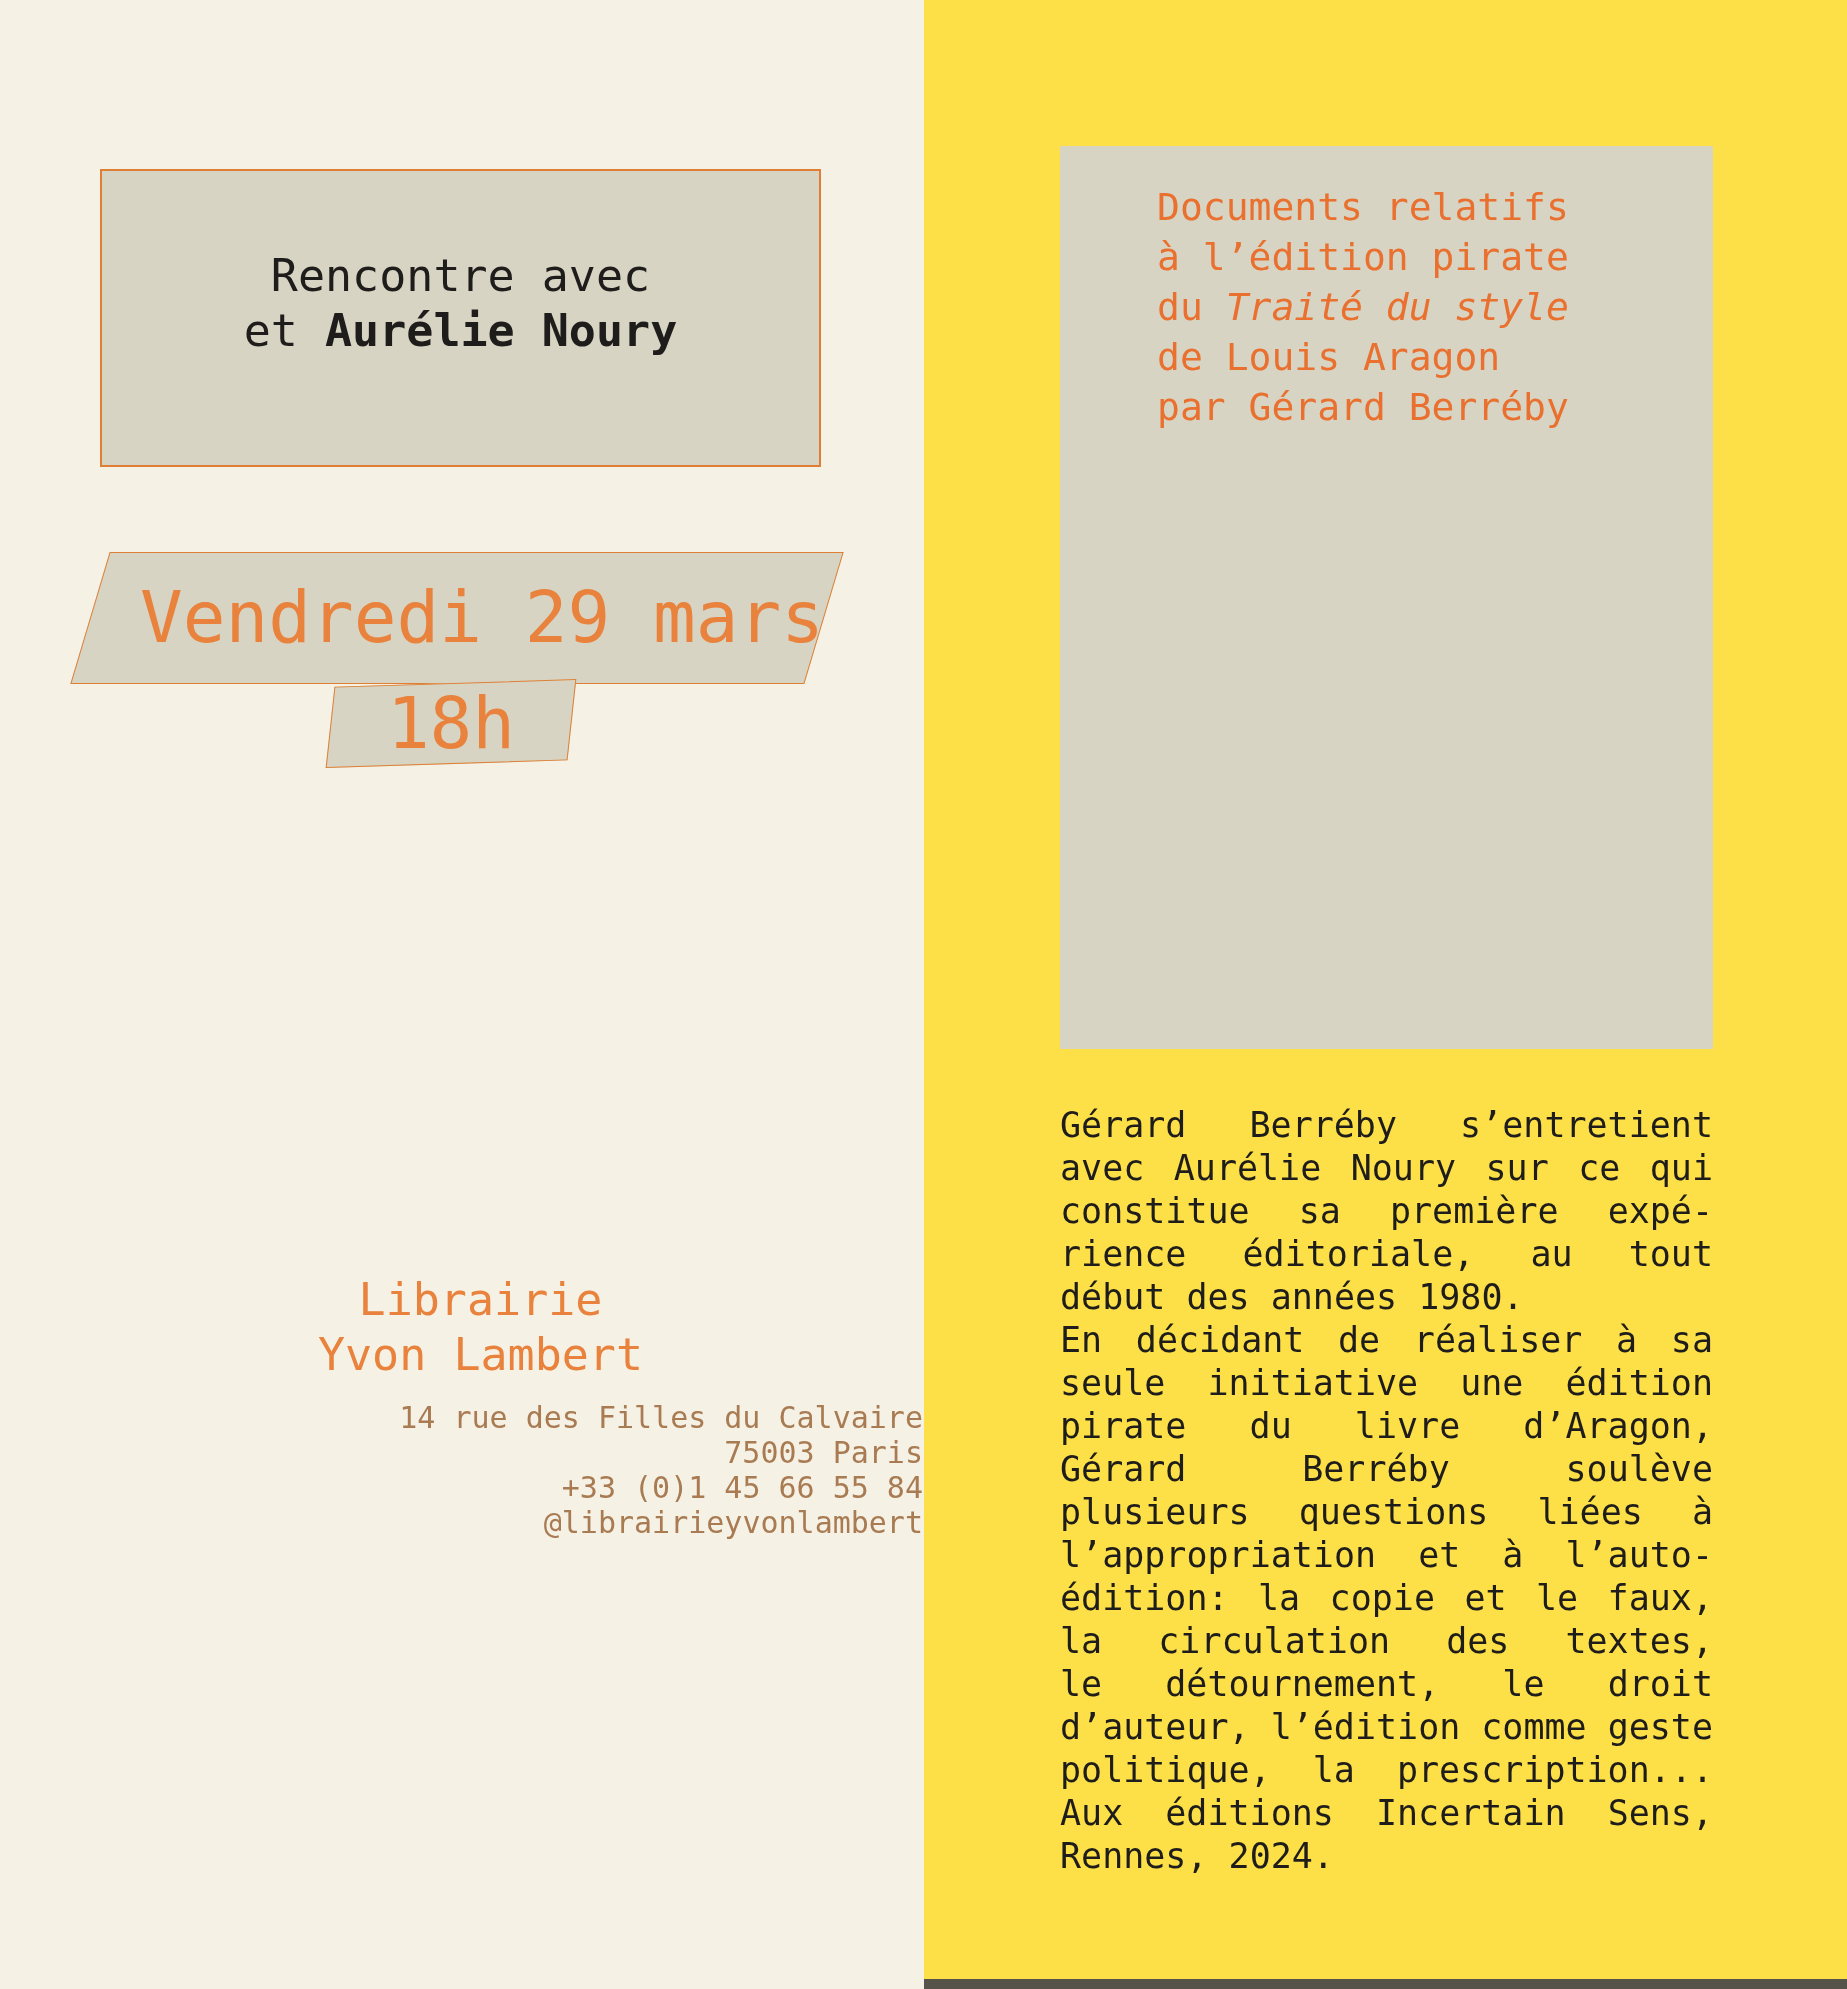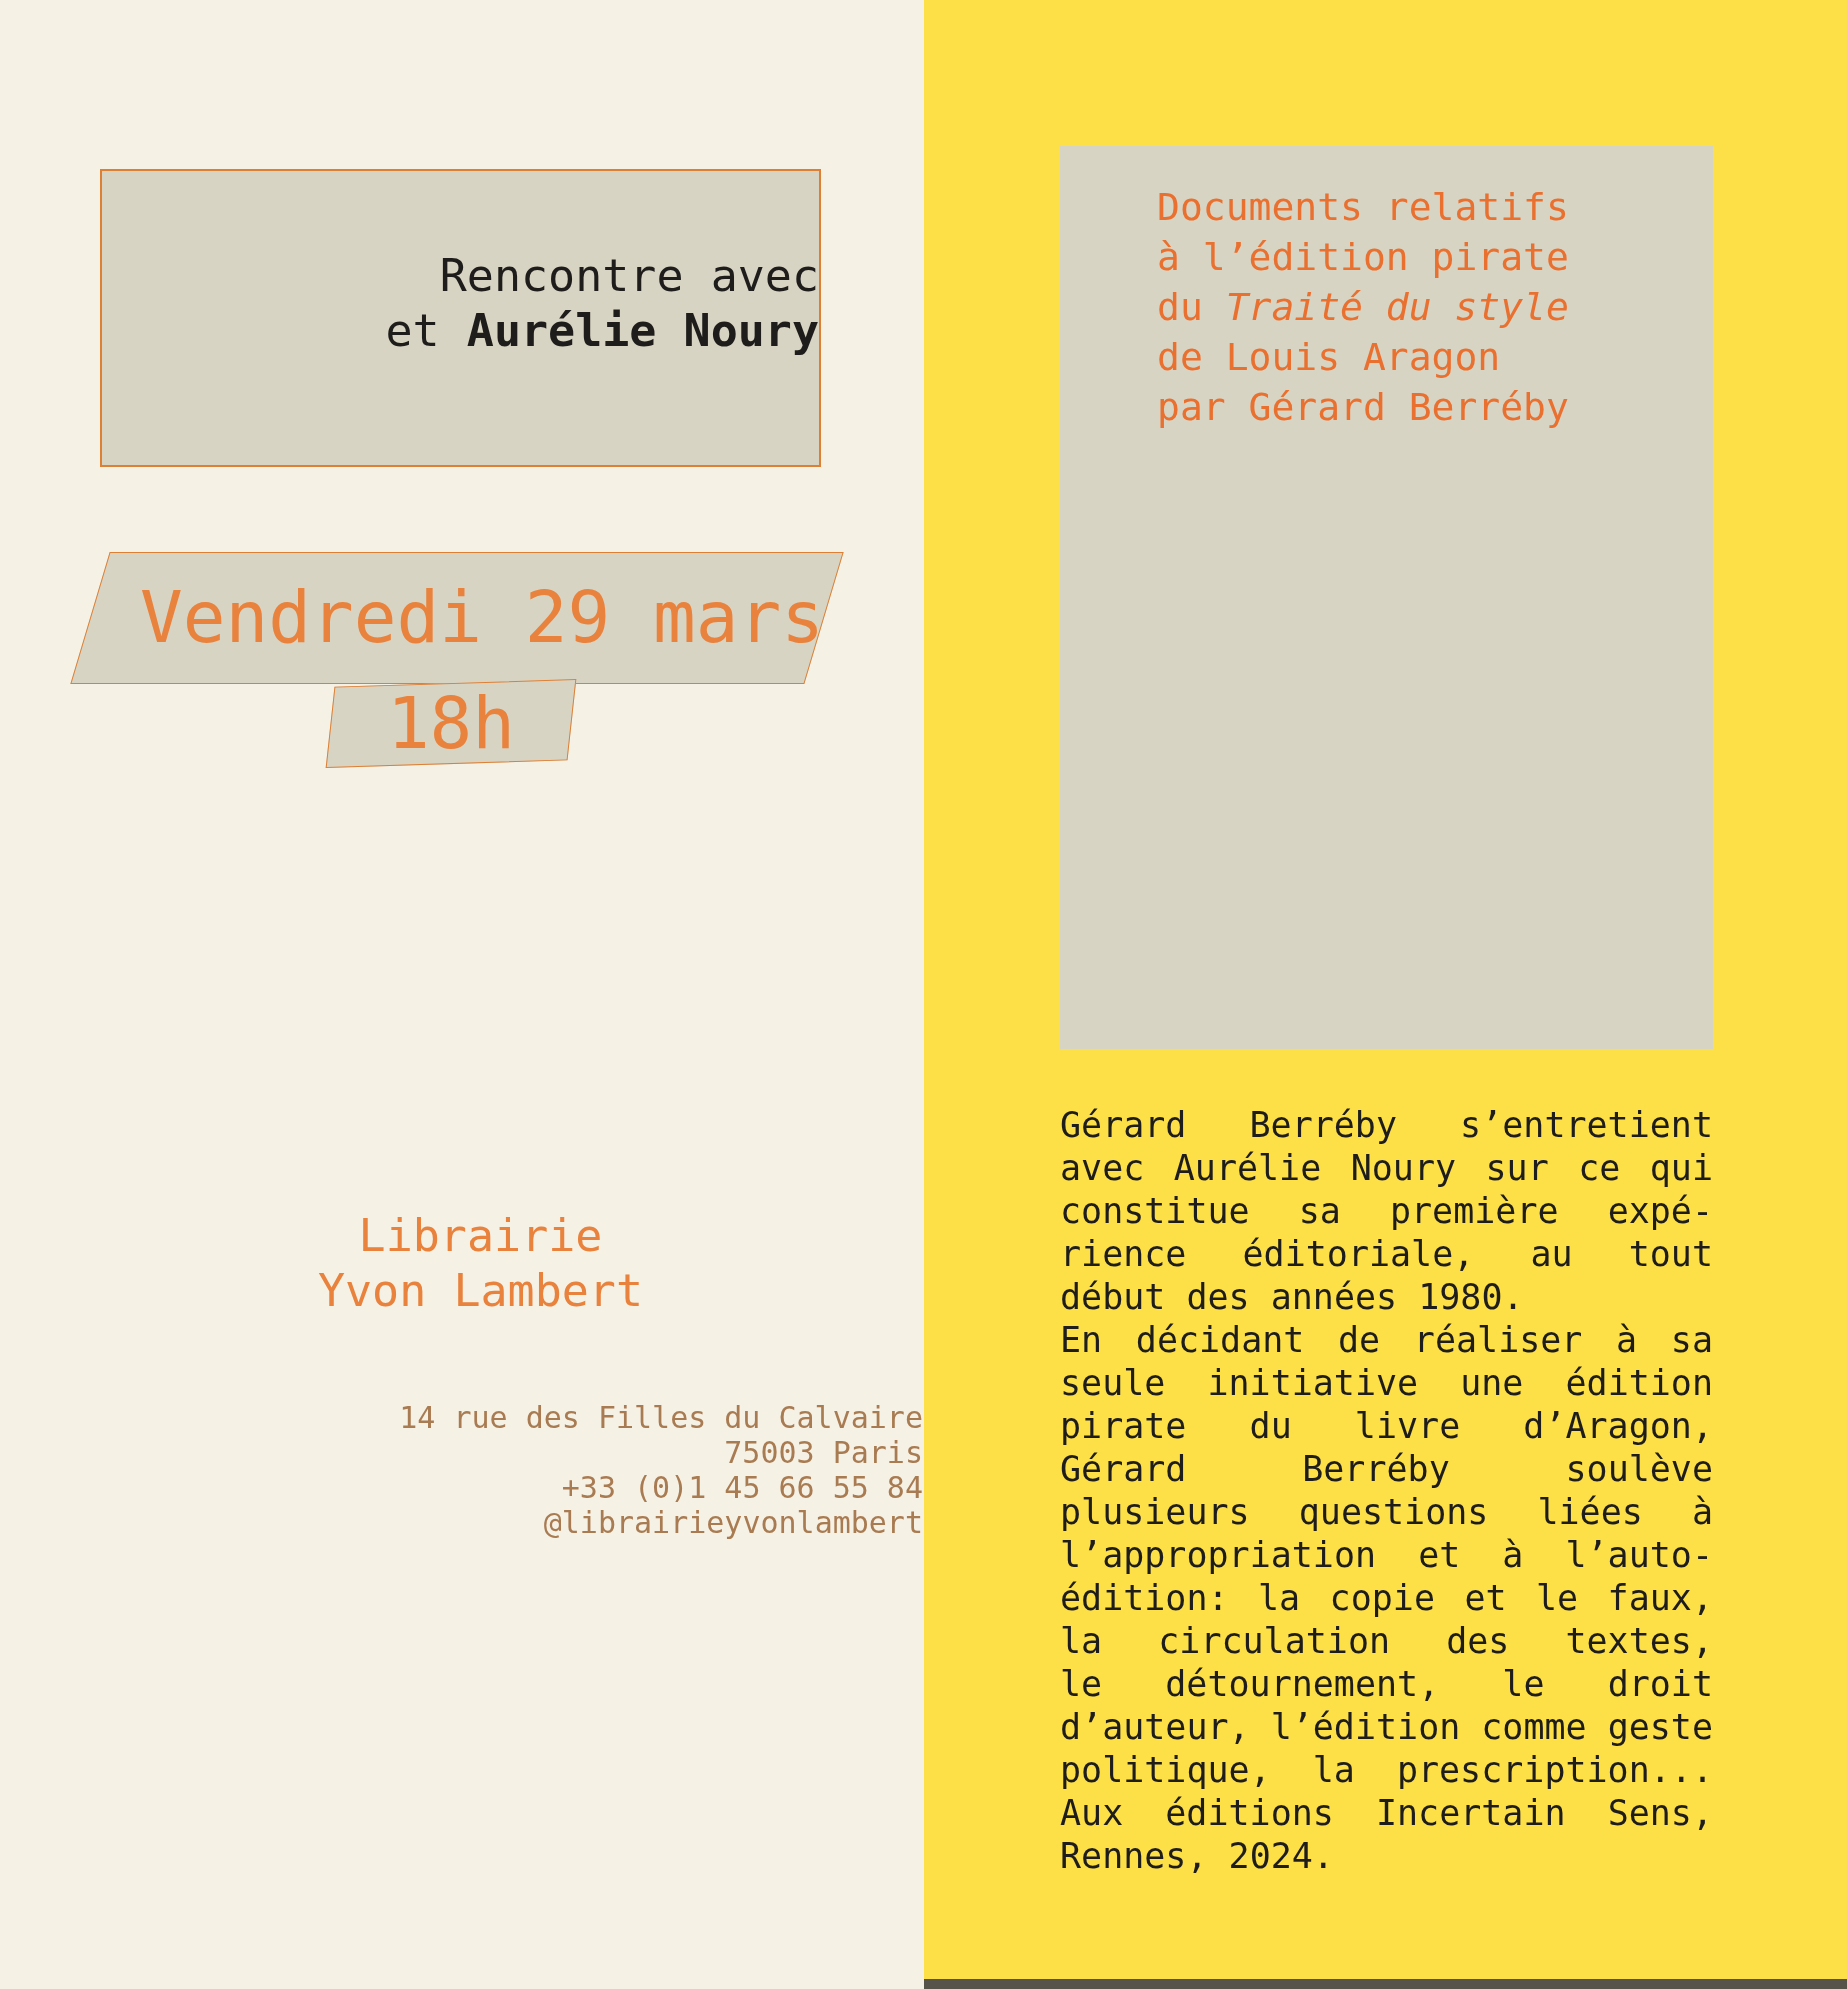--- a/index.html
+++ b/index.html
@@ -15,21 +15,21 @@
   
   .left-panel {
     position: absolute; left: 0; top: 0; width: 924px; height: 1989px;
     background: #F5F1E5;
   }
   .title-box {
     position: absolute; left: 100px; top: 169px; width: 721px; height: 298px;
     box-sizing: border-box;
     background: #D8D4C3;
     border: 2.4px solid #DE7F33;
-    display: flex; flex-direction: column; justify-content: center; align-items: flex-end;
+    display: flex; flex-direction: column; justify-content: center; align-items: center;
     padding-bottom: 31px;
     color: #1E1D1B;
   }
   .title-box .seg-line { font-size: 45px; line-height: 55px; white-space: pre; }
   .seg-line .b { font-weight: bold; }
   .seg-line .i { font-style: italic; }
 
   .date-banner { position: absolute; left: 90px; top: 552px; width: 734px; height: 132px; }
   .date-banner .shape {
     position: absolute; inset: 0;
@@ -49,21 +49,21 @@
     border: 1.6px solid #DE7F33;
     box-sizing: border-box;
     transform: rotate(-1.8deg) skewX(-8deg);
   }
   .time-banner .label {
     position: relative; width: 100%; text-align: center;
     font-size: 71px; line-height: 81px; color: #E8823C; white-space: pre;
   }
 
   .venue {
-    position: absolute; left: 38px; top: 1208px; width: 885px;
+    position: absolute; left: 38px; top: 1272px; width: 885px;
     text-align: center; color: #E8823C;
   }
   .venue .venue-line { font-size: 45px; line-height: 55px; white-space: pre; }
 
   .address {
     position: absolute; left: 38px; top: 1400px; width: 885px;
     text-align: right; color: #A97B52;
   }
   .address .addr-line { font-size: 30px; line-height: 35px; white-space: pre; }
 

